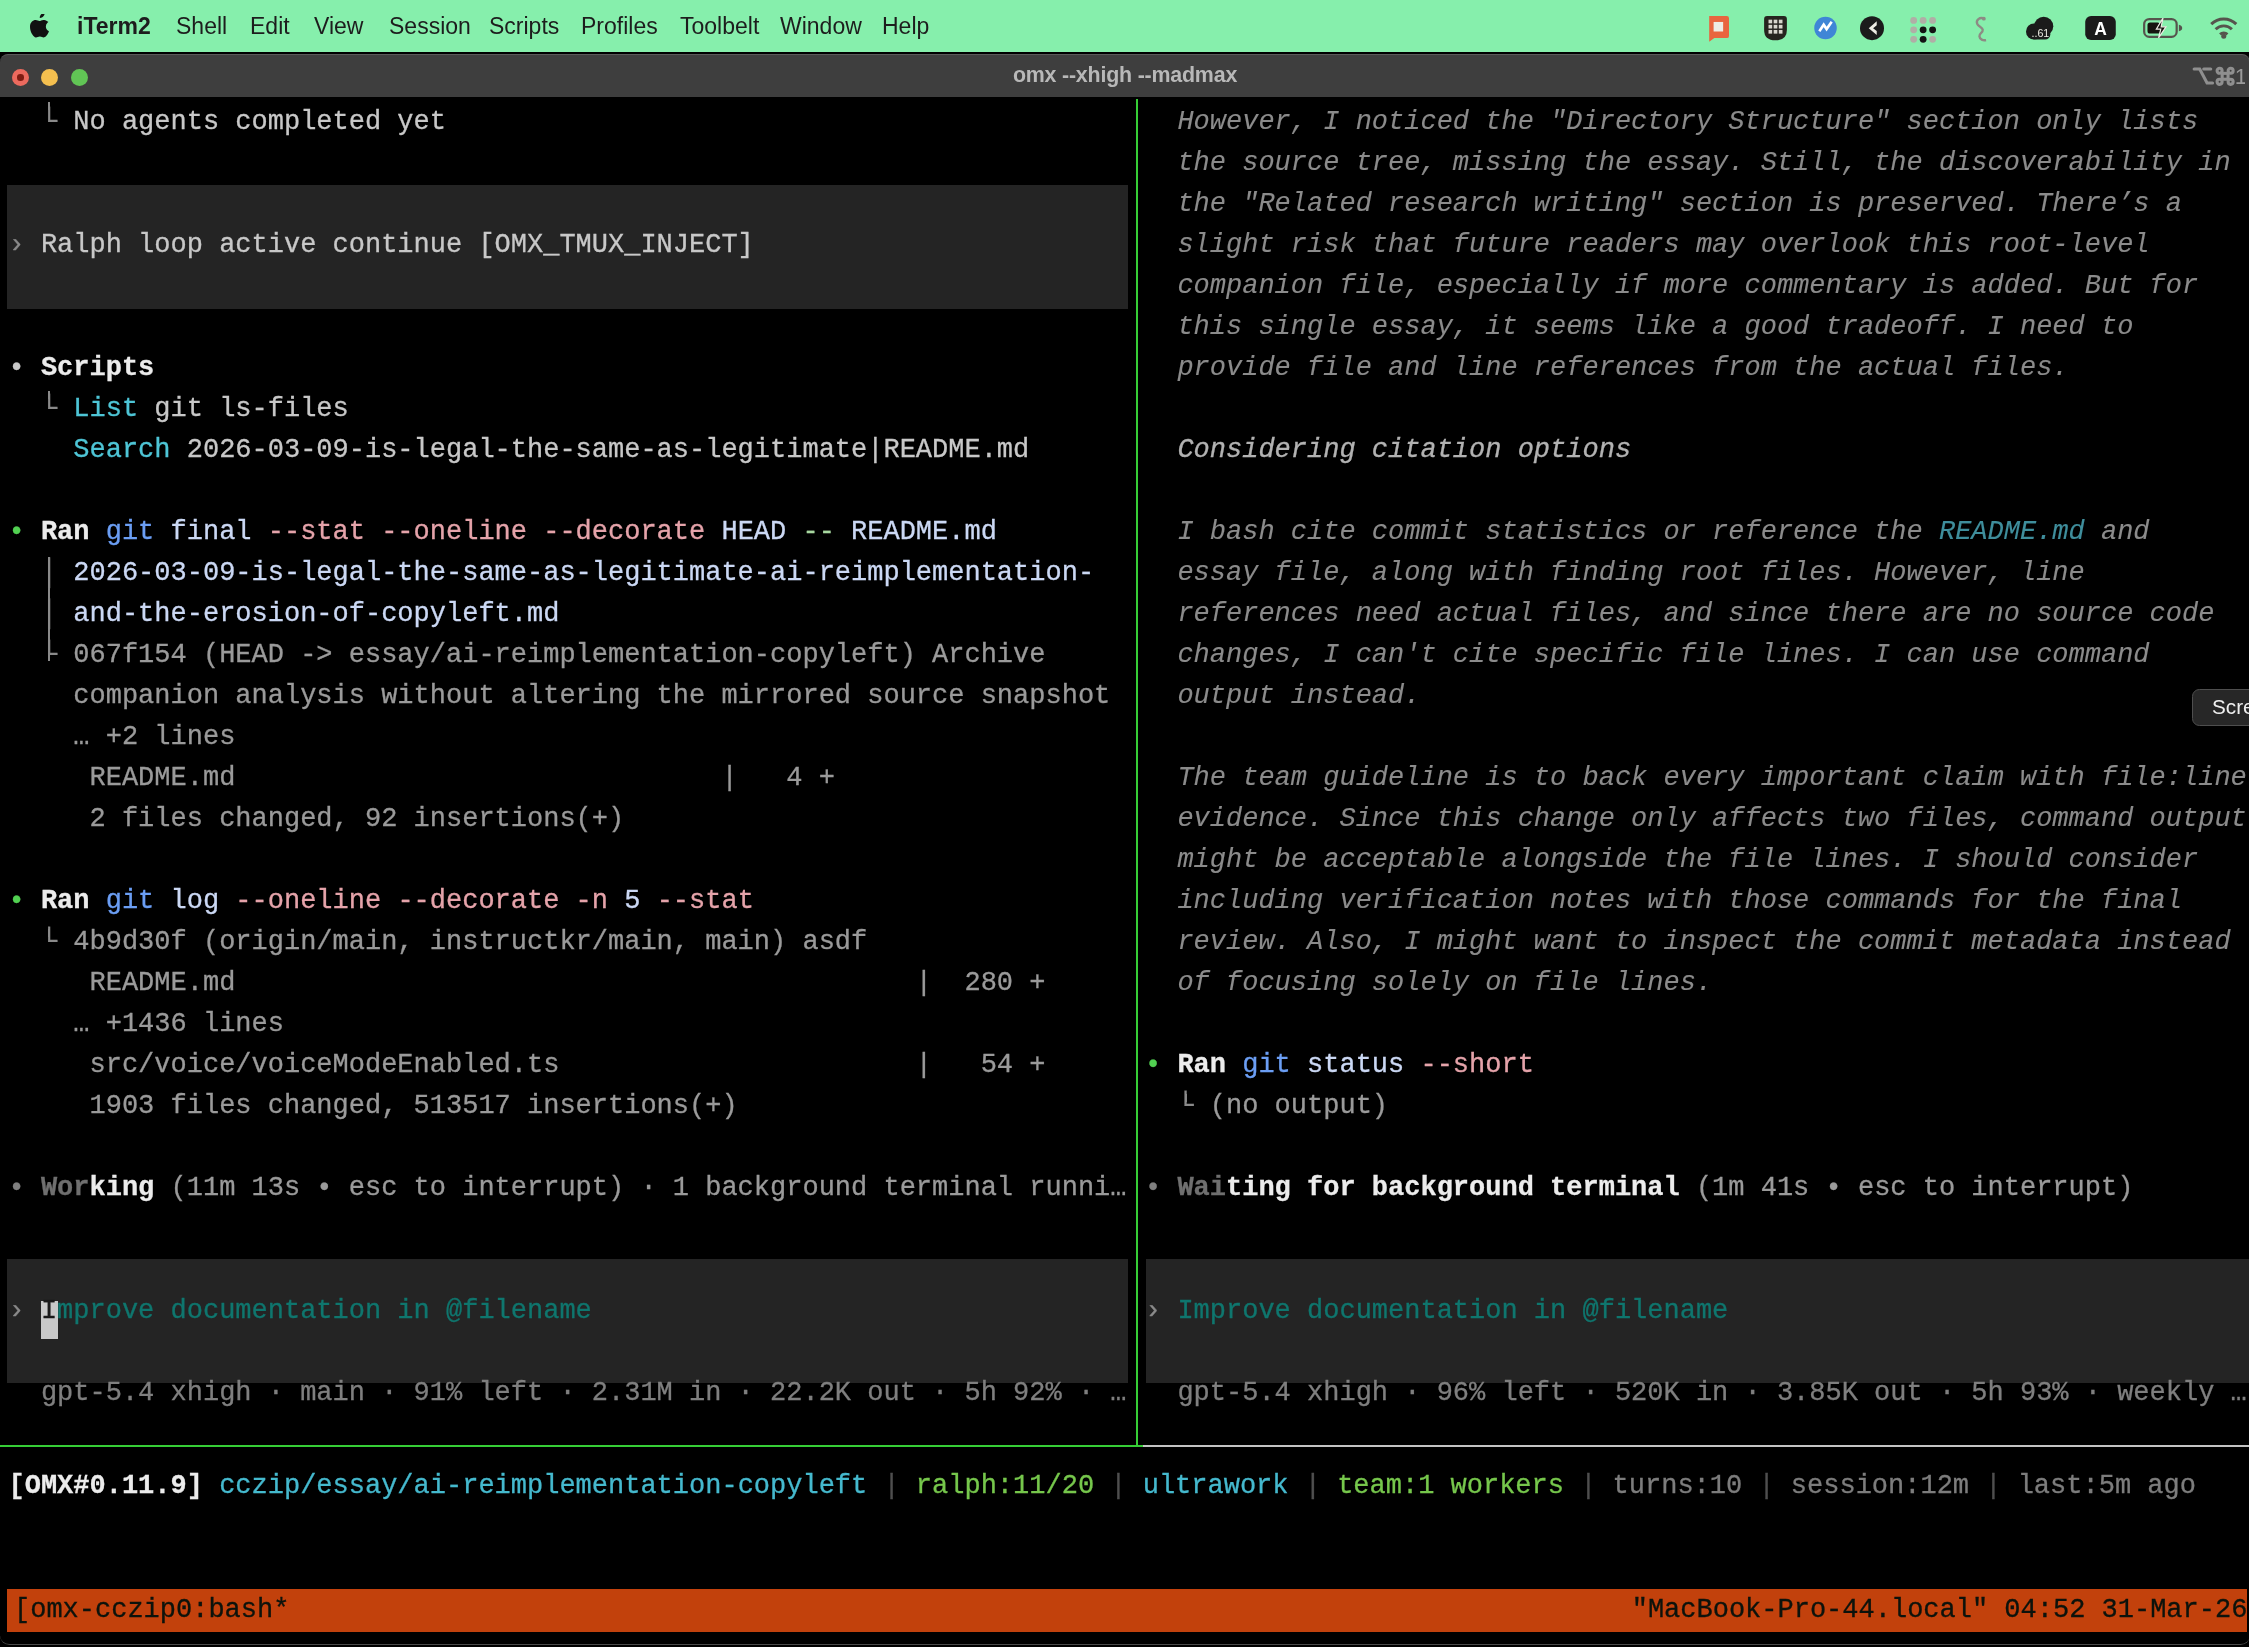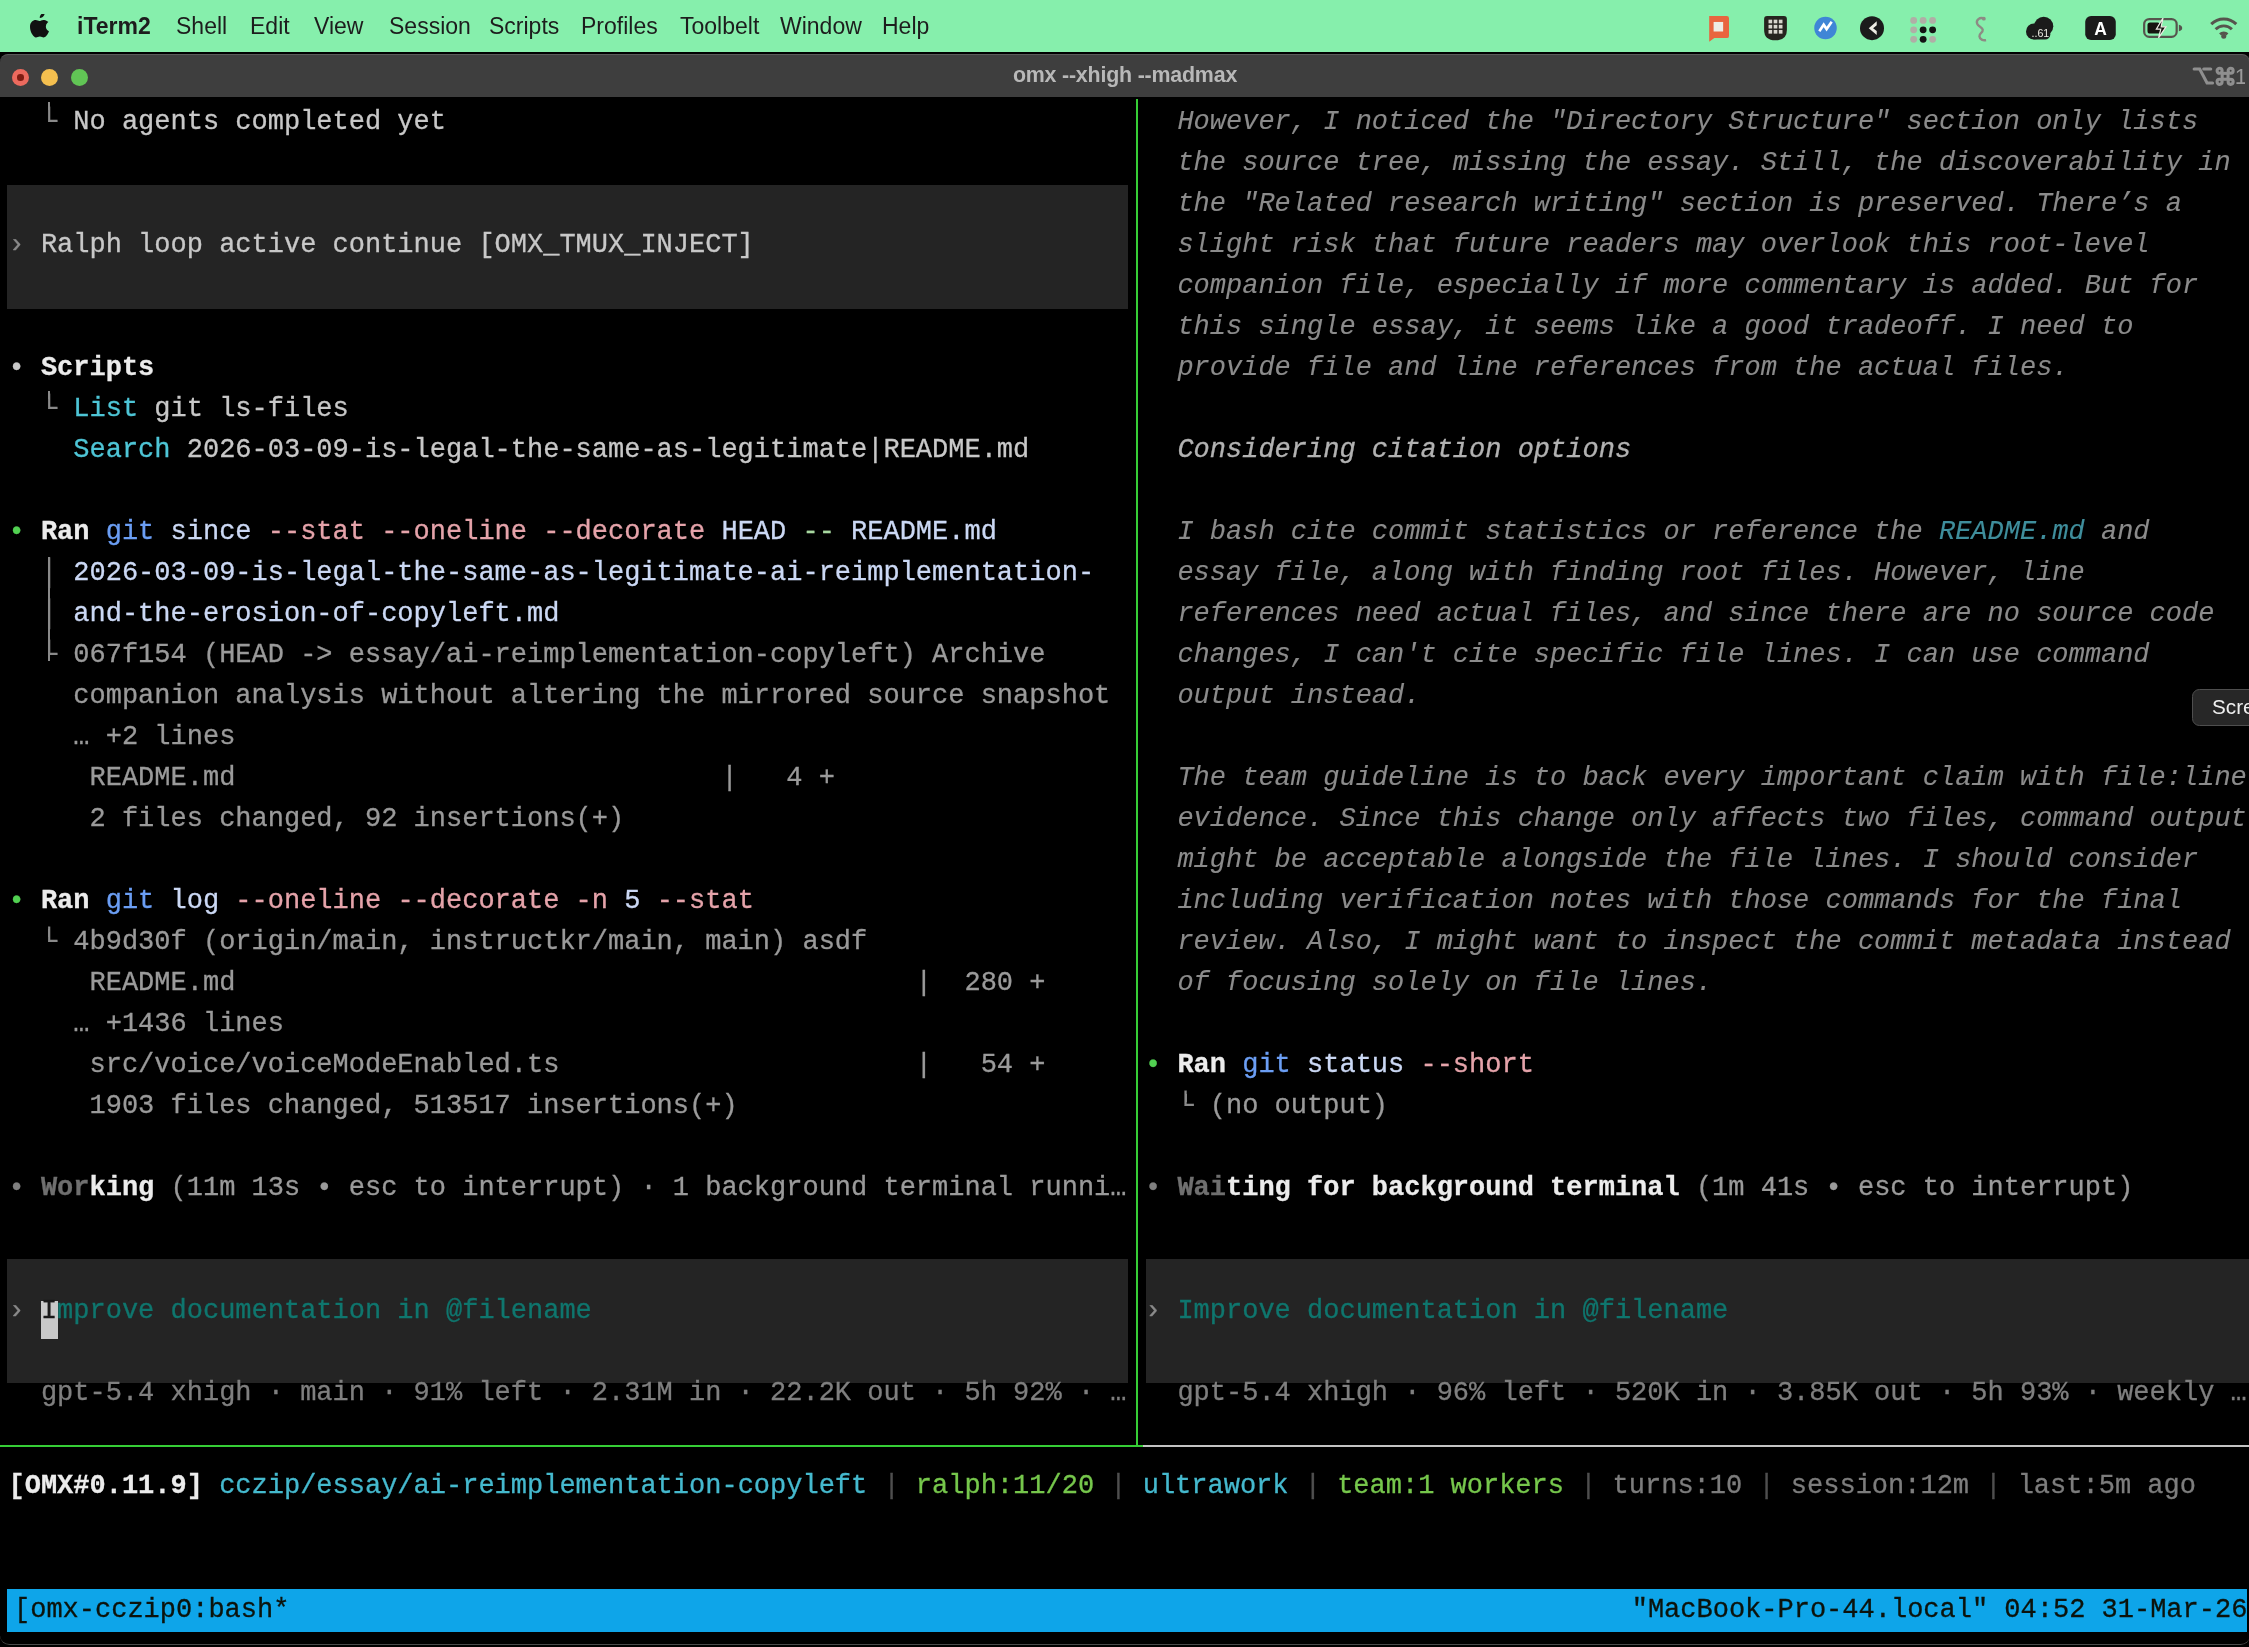--- a/index.html
+++ b/index.html
@@ -26,21 +26,21 @@
 .cur{color:#1a1a1a;position:relative}
 .th{color:#8b8b8b;font-style:italic;-webkit-text-stroke:0.1px currentColor}
 .thb{color:#b2b2b2;font-style:italic;font-weight:normal}
 .tk{color:#3f8e9c;font-style:italic;-webkit-text-stroke:0.1px currentColor}
 .box{position:absolute;background:#242424}
 .vline{position:absolute;left:1136px;top:99px;width:2.2px;height:1346px;background:#36ce36}
 .hlineL{position:absolute;left:0;top:1445px;width:1143px;height:2.2px;background:#36ce36}
 .hlineR{position:absolute;left:1143px;top:1445px;width:1107px;height:2.2px;background:#c3c3c3}
 .omx{left:8.5px;top:1466px}
 .scy{color:#45b9ce}.sgn{color:#76c74c}.sg{color:#7d7d7d}.pipe{color:#4f4f4f}
-.gbar{position:absolute;left:7.4px;top:1589px;width:2240px;height:43px;background:#0ea5e9;
+.gbar{position:absolute;left:7.4px;top:1589px;width:2240px;height:43px;background:#c2410c;
  font-family:"Liberation Mono",monospace;font-size:27px;line-height:43px;color:#0c130c;white-space:pre;-webkit-text-stroke:0.3px #0c130c}
 .gbar .lft{position:absolute;left:6.6px}
 .gbar .rgt{position:absolute;right:0px}
 .scre{position:absolute;left:2192px;top:689px;width:81px;height:37px;background:#272727;
  border:1.5px solid #4e4e4e;border-radius:7.4px;font:20.7px/34px "Liberation Sans",sans-serif;
  color:#efefef;padding-left:19px}
 </style></head>
 <body>
 <div class="menubar">
     <svg class="it" style="left:29.5px;top:14px" width="19" height="23.6" viewBox="0 0 814 1000">
@@ -153,21 +153,21 @@
 <pre class="lpane"><span class="g2">  └ </span><span class="fg">No agents completed yet</span>
 
 
 <span class="g2">› </span><span class="fg">Ralph loop active continue [OMX_TMUX_INJECT]</span>
 
 
 <span class="bg0">• </span><span class="wb">Scripts</span>
 <span class="g2">  └ </span><span class="cy">List</span><span class="fg"> git ls-files</span>
     <span class="cy">Search</span><span class="fg"> 2026-03-09-is-legal-the-same-as-legitimate|README.md</span>
 
-<span class="gb">• </span><span class="wb">Ran</span> <span class="bl">git</span> <span class="pe">since</span> <span class="pk">--stat</span> <span class="pk">--oneline</span> <span class="pk">--decorate</span> <span class="pe">HEAD</span> <span class="gn">--</span> <span class="pe">README.md</span>
+<span class="gb">• </span><span class="wb">Ran</span> <span class="bl">git</span> <span class="pe">final</span> <span class="pk">--stat</span> <span class="pk">--oneline</span> <span class="pk">--decorate</span> <span class="pe">HEAD</span> <span class="gn">--</span> <span class="pe">README.md</span>
 <span class="g2">  │ </span><span class="pe">2026-03-09-is-legal-the-same-as-legitimate-ai-reimplementation-</span>
 <span class="g2">  │ </span><span class="pe">and-the-erosion-of-copyleft.md</span>
 <span class="g2">  └ </span><span class="g1">067f154 (HEAD -&gt; essay/ai-reimplementation-copyleft) Archive</span>
     <span class="g1">companion analysis without altering the mirrored source snapshot</span>
     <span class="g1">… +2 lines</span>
      <span class="g1">README.md                              |   4 +</span>
      <span class="g1">2 files changed, 92 insertions(+)</span>
 
 <span class="gb">• </span><span class="wb">Ran</span> <span class="bl">git</span> <span class="pe">log</span> <span class="pk">--oneline</span> <span class="pk">--decorate</span> <span class="pk">-n</span> <span class="pe">5</span> <span class="pk">--stat</span>
 <span class="g2">  └ </span><span class="g1">4b9d30f (origin/main, instructkr/main, main) asdf</span>

